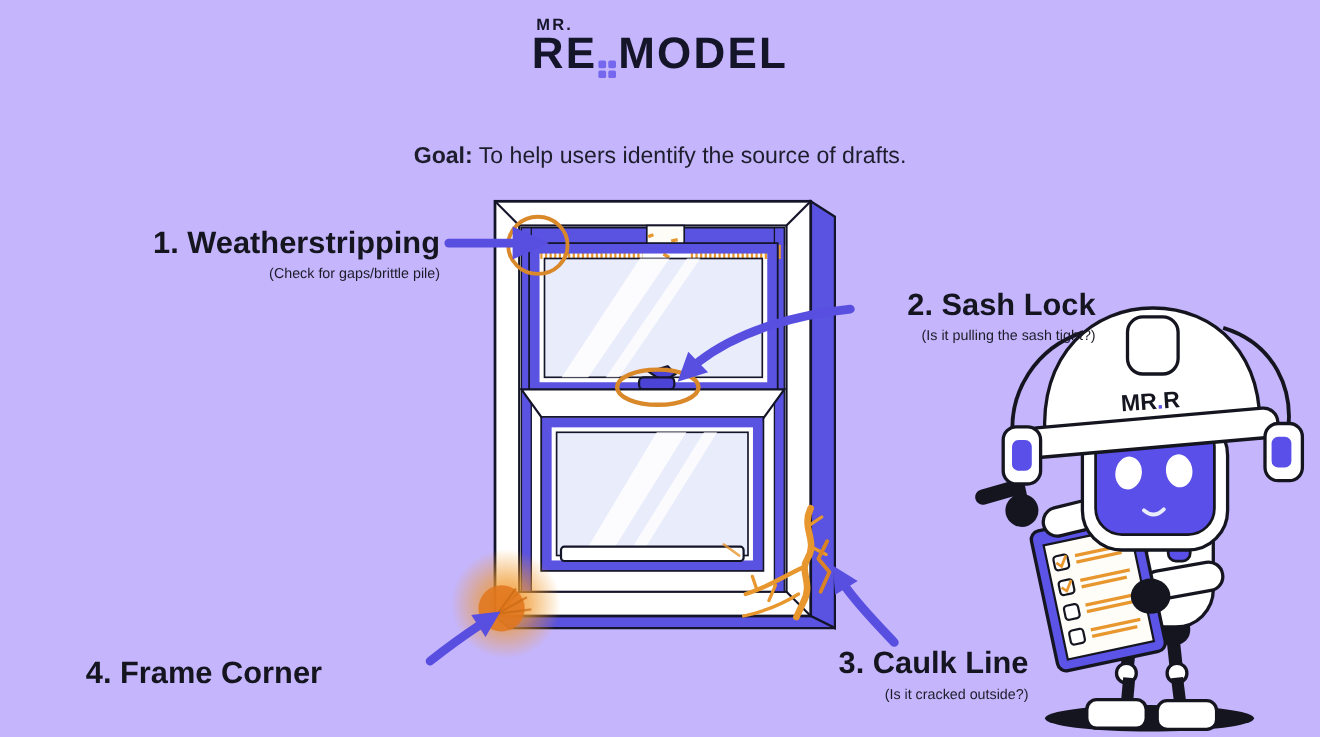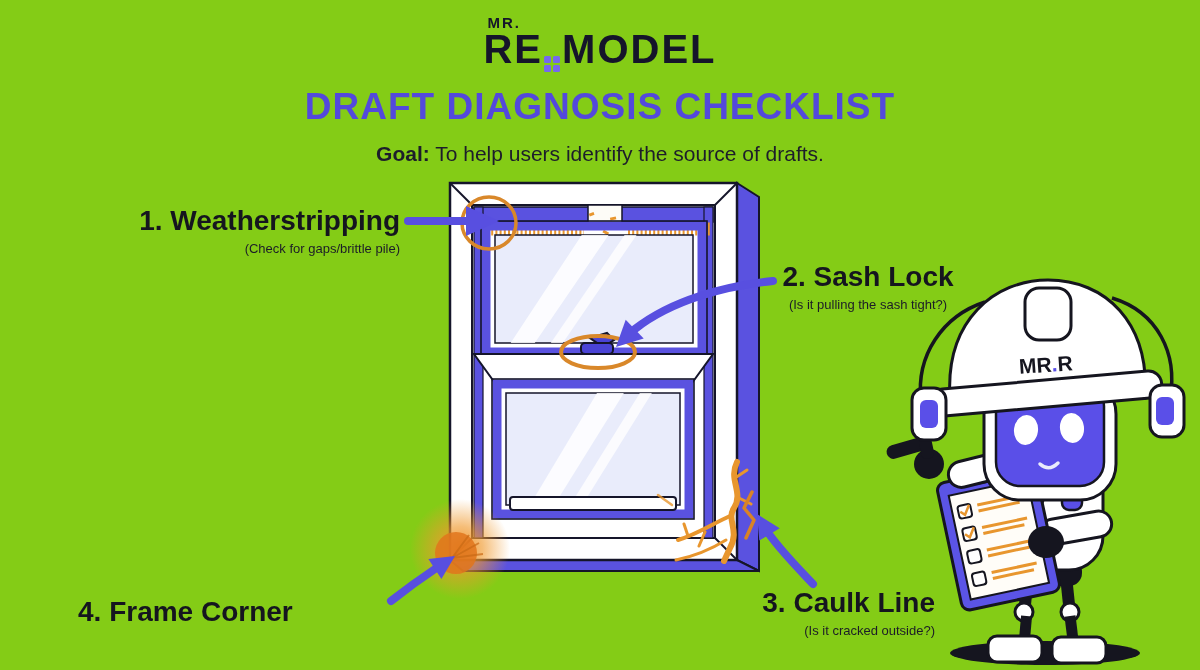--- a/index.html
+++ b/index.html
@@ -1,37 +1,37 @@
 <!DOCTYPE html>
 <html><head>
 <meta charset="utf-8">
 <style>
   html,body{margin:0;padding:0;}
   body{font-family:"Liberation Sans","DejaVu Sans",sans-serif;background:#fff;}
-  #canvas{position:relative;width:1200px;height:670px;background:#84cc16;overflow:hidden;}
+  #canvas{position:relative;width:1200px;height:670px;background:#c4b5fd;overflow:hidden;}
 
   
   .logo{position:absolute;top:14px;left:0;width:1200px;text-align:center;}
   .logo-inner{display:inline-block;text-align:left;}
   .logo-mr{font-size:15px;font-weight:800;letter-spacing:2px;color:#15152a;margin-left:4px;}
   .logo-name{font-size:40px;font-weight:900;letter-spacing:2px;color:#15152a;line-height:1;margin-top:-2px;}
   .logo-grid{display:inline-grid;grid-template-columns:7px 7px;grid-auto-rows:7px;gap:2px;margin:0 2px -1px 1px;vertical-align:baseline;}
   .logo-grid span{background:#7668ee;border-radius:1.5px;}
   .title{position:absolute;top:86px;left:0;width:1200px;text-align:center;
          font-size:37px;font-weight:800;letter-spacing:1px;color:#5349dc;}
-  .subtitle{position:absolute;top:142px;left:0;width:1200px;text-align:center;
+  .subtitle{position:absolute;top:130px;left:0;width:1200px;text-align:center;
             font-size:21px;color:#1d1d2b;}
   .subtitle .goal{font-weight:800;}
 
   
   .callout{position:absolute;color:#15151f;}
   .callout .c-title{font-size:28px;font-weight:800;line-height:1.15;}
   .callout .c-sub{font-size:13px;font-weight:500;margin-top:4px;color:#1c1c28;}
   .c1{left:95px;top:205px;width:305px;text-align:right;}
-  .c2{left:740px;top:261px;width:256px;text-align:center;}
+  .c2{left:740px;top:261px;width:256px;text-align:right;}
   .c3{left:700px;top:587px;width:235px;text-align:right;}
   .c4{left:78px;top:596px;width:303px;text-align:left;}
 
   svg{position:absolute;left:0;top:0;}
   svg text{font-family:"Liberation Sans","DejaVu Sans",sans-serif;}
 </style>
 </head>
 <body>
 
 <div id="canvas">
@@ -40,21 +40,20 @@
     <div class="logo-inner">
       <div class="logo-mr">MR.</div>
       <div class="logo-name"><span>RE</span><span class="logo-grid">
             <span></span>
             <span></span>
             <span></span>
             <span></span>
           </span><span>MODEL</span></div>
     </div>
   </div>
-  <div class="title">DRAFT DIAGNOSIS CHECKLIST</div>
   <div class="subtitle"><span class="goal">Goal:</span><span> To help users identify the source of drafts.</span></div>
 
   <svg width="1200" height="670" viewBox="0 0 1200 670">
     <defs>
       <radialGradient id="glowG">
         <stop offset="0%" stop-color="#ef8f23" stop-opacity="0.95"></stop>
         <stop offset="45%" stop-color="#f09a2f" stop-opacity="0.65"></stop>
         <stop offset="100%" stop-color="#f09a2f" stop-opacity="0"></stop>
       </radialGradient>
       <clipPath id="clipU">

